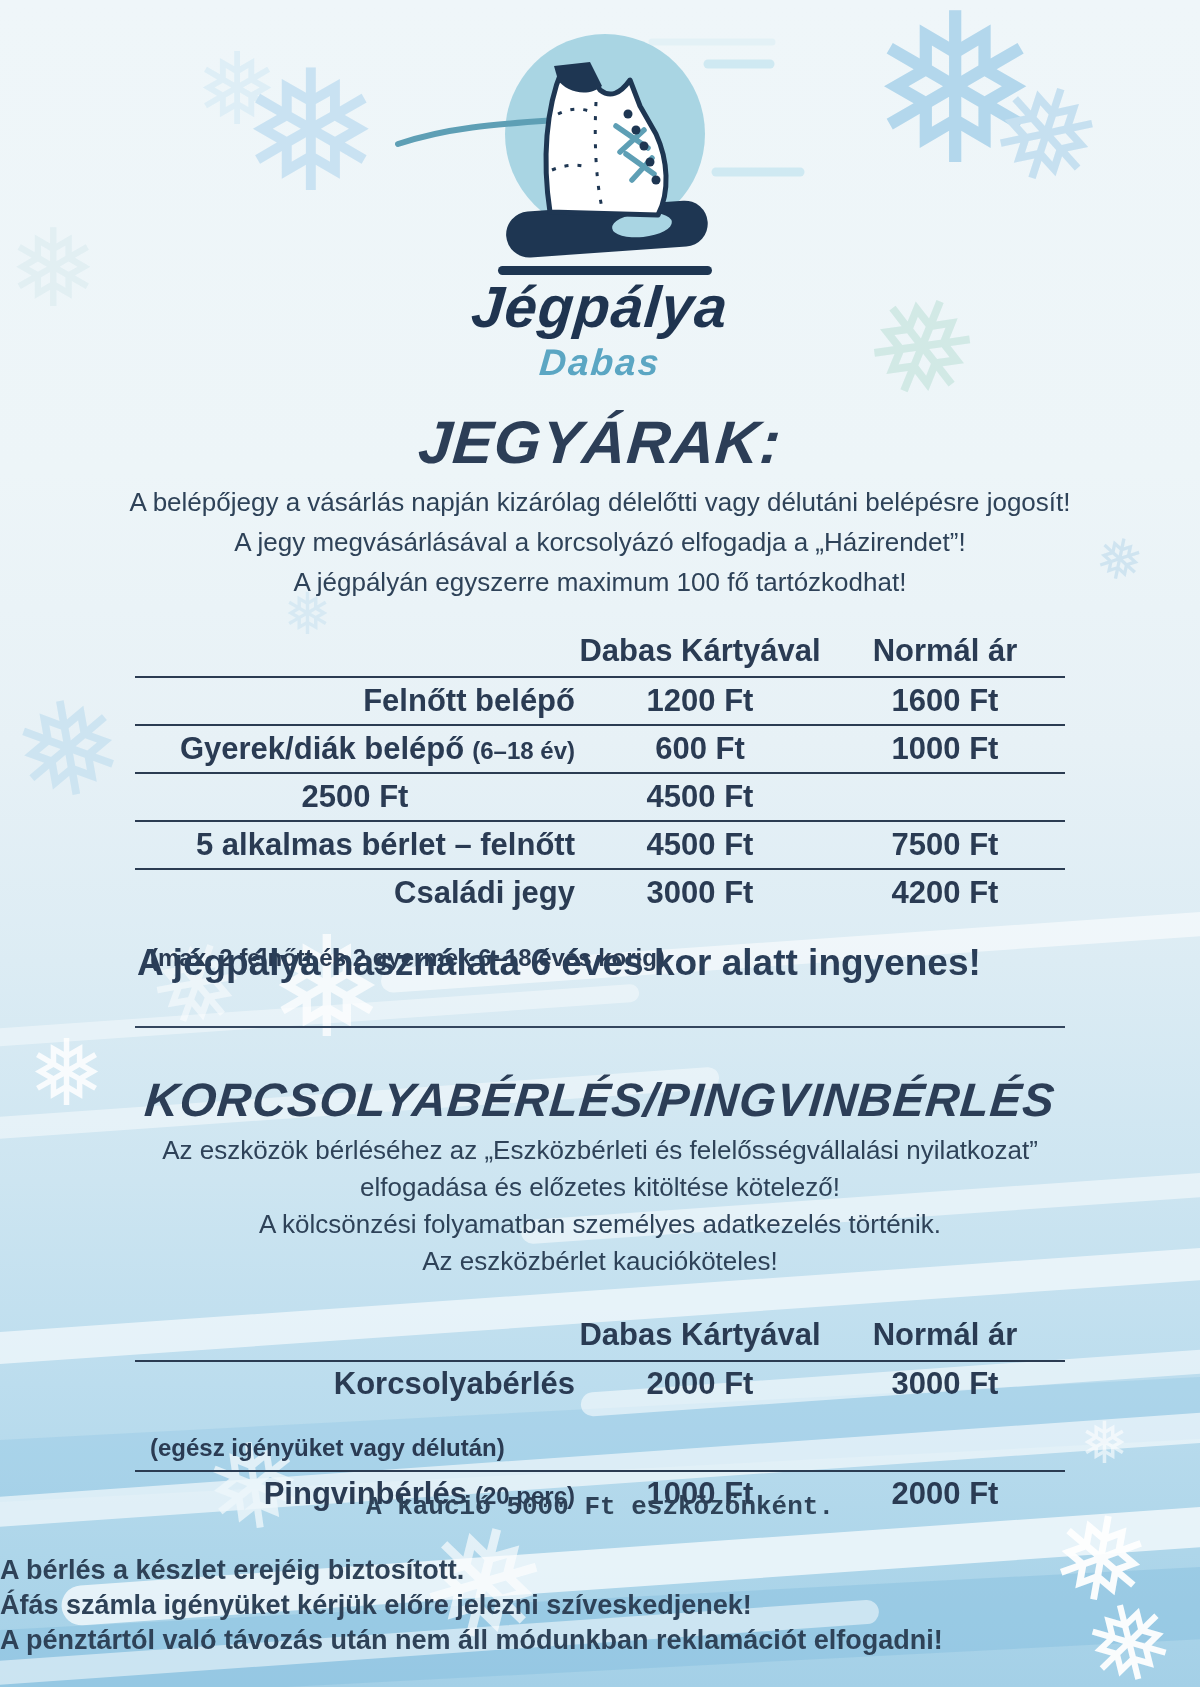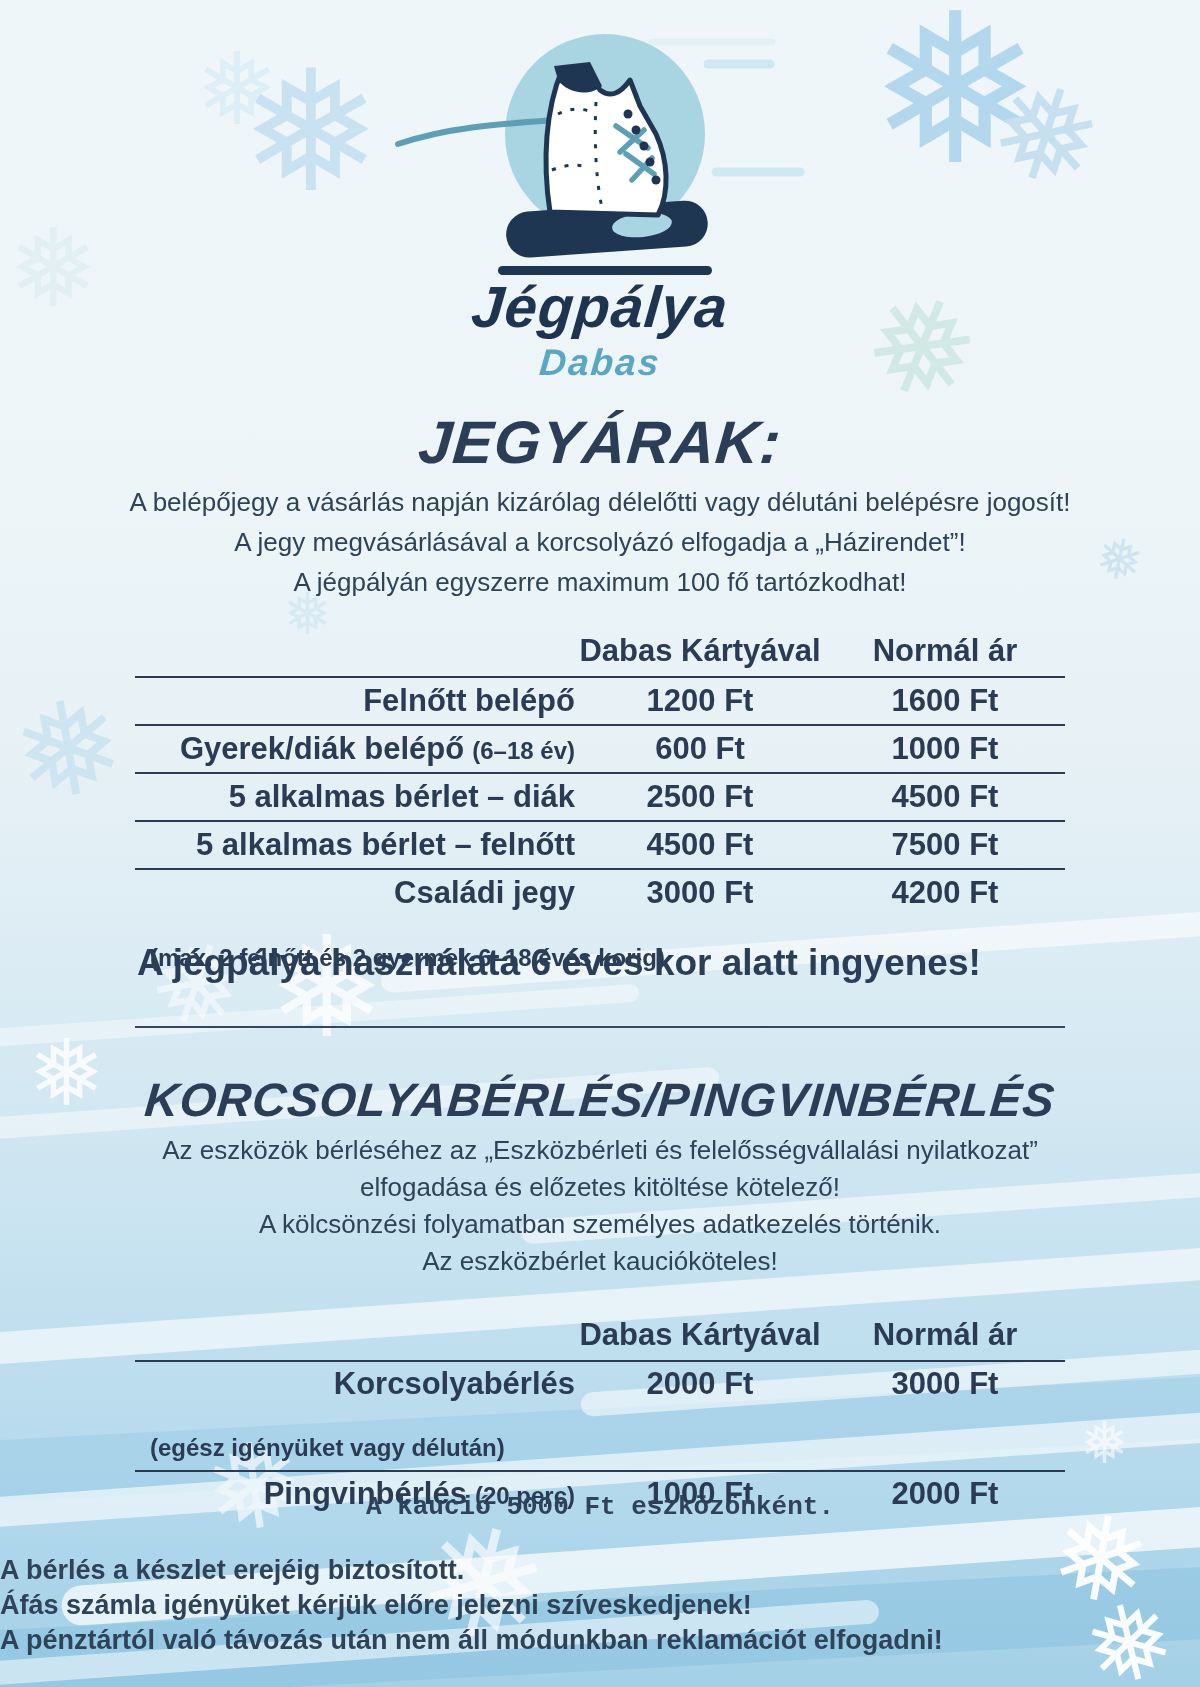--- a/index.html
+++ b/index.html
@@ -158,21 +158,20 @@
     </div>
     <div class="rowwrap">
       <div class="tgrid trow">
         <div class="tlabel"><span>Gyerek/diák belépő</span><span class="tnote">(6–18 év)</span></div>
         <div class="price">600 Ft</div>
         <div class="price">1000 Ft</div>
       </div>
     </div>
     <div class="rowwrap">
       <div class="tgrid trow">
-        <div class="tlabel"><span>5 alkalmas bérlet – diák</span></div>
         <div class="price">2500 Ft</div>
         <div class="price">4500 Ft</div>
       </div>
     </div>
     <div class="rowwrap">
       <div class="tgrid trow">
         <div class="tlabel"><span>5 alkalmas bérlet – felnőtt</span></div>
         <div class="price">4500 Ft</div>
         <div class="price">7500 Ft</div>
       </div>

